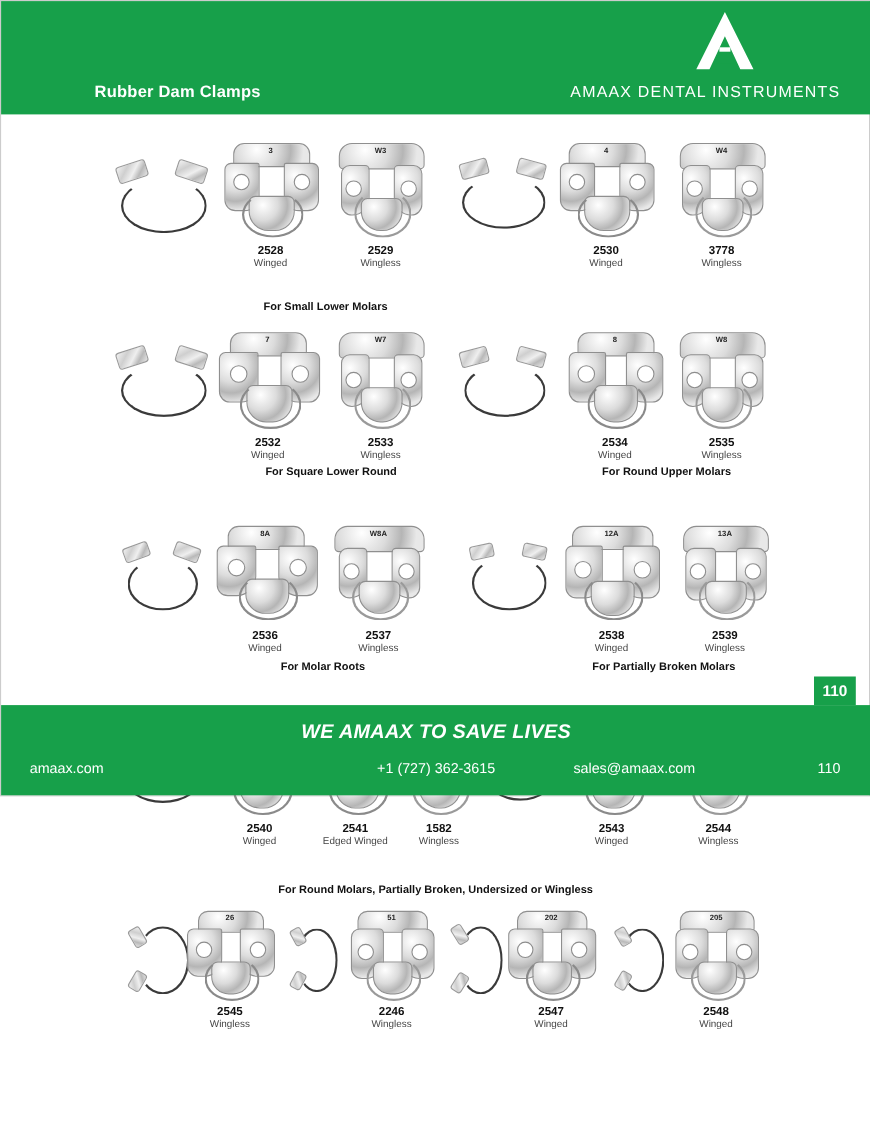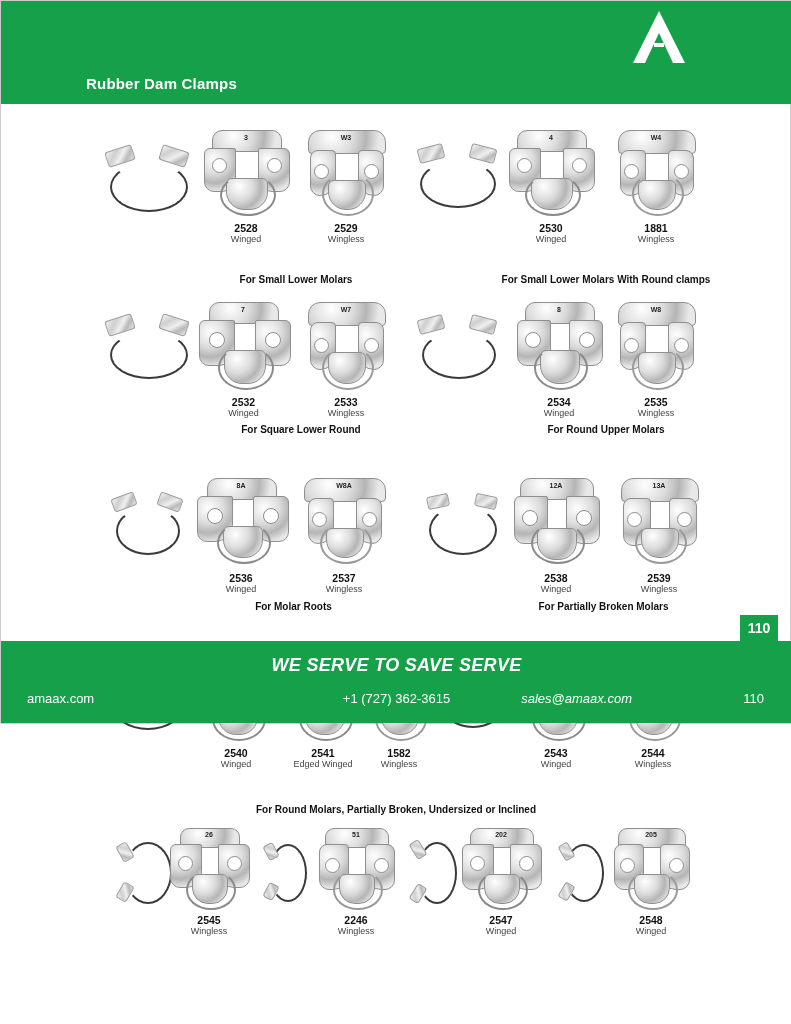--- a/index.html
+++ b/index.html
@@ -100,21 +100,20 @@
     top: 0;
     font-size: 13px;
     color: #ffffff;
   }
   .footer-email {
     position: absolute;
     right: 160px;
     top: 0;
     font-size: 13px;
     color: #ffffff;
-    font-style: italic;
   }
   .footer-page {
     position: absolute;
     right: 28px;
     top: 0;
     font-size: 13px;
     color: #ffffff;
   }
   .page-tab {
     position: absolute;
@@ -206,20 +205,21 @@
 
 <div class="page">
 
   <div class="header">
     <svg class="logo" viewBox="0 0 62 58">
       <path d="M31 2 L57 54 L45 54 L31 24 L17 54 L5 54 Z" fill="#ffffff"></path>
       <path d="M31 30 L40 49 L22 49 Z" fill="#17a04a"></path>
       <rect x="26" y="34" width="10" height="4" fill="#ffffff"></rect>
     </svg>
     <div class="header-title">Rubber Dam Clamps</div>
+    <div class="brand-name">AMAAX DENTAL INSTRUMENTS</div>
   </div>
 
   <div class="content">
 
     <div class="item" style="left:95px; top:30px; width:100px;">
       <div class="clamp-img" style="width:100px;height:86px;">
         <div class="bow" style="left:14px;top:28px;width:74px;height:46px;border-width:2.2px;border-color:#3a3a3a;border-top-color:transparent;"></div>
         <div class="jaw" style="left:10px;top:14px;width:26px;height:14px;transform:rotate(-18deg);border-radius:3px;"></div>
         <div class="jaw" style="left:64px;top:14px;width:26px;height:14px;transform:rotate(18deg);border-radius:3px;"></div>
       </div>
@@ -282,26 +282,25 @@
       <div class="clamp-img" style="width:100px;height:98px;">
         <div class="body-metal" style="left:12px;top:8px;width:76px;height:22px;border-radius:12px 12px 4px 4px;"></div>
         <div class="tag" style="left:34px;top:12px;width:32px;">W4</div>
         <div class="body-metal" style="left:14px;top:28px;width:24px;height:44px;border-radius:8px 4px 16px 10px;"></div>
         <div class="body-metal" style="left:62px;top:28px;width:24px;height:44px;border-radius:4px 8px 10px 16px;"></div>
         <div class="hole" style="left:18px;top:42px;width:13px;height:13px;"></div>
         <div class="hole" style="left:68px;top:42px;width:13px;height:13px;"></div>
         <div class="body-metal" style="left:32px;top:58px;width:36px;height:28px;border-radius:6px 6px 18px 18px;"></div>
         <div class="bow" style="left:26px;top:50px;width:48px;height:40px;border-color:#9a9a9a;border-top-color:transparent;"></div>
       </div>
-      <div class="item-code">1881</div>
+      <div class="item-code">3778</div>
       <div class="item-type">Wingless</div>
     </div>
 
     <div class="group-caption" style="left:185px; top:170px; width:220px;">For Small Lower Molars</div>
-    <div class="group-caption" style="left:450px; top:170px; width:310px;">For Small Lower Molars With Round clamps</div>
 
     <div class="item" style="left:95px; top:205px; width:100px;">
       <div class="clamp-img" style="width:100px;height:80px;">
         <div class="bow" style="left:14px;top:22px;width:74px;height:44px;border-color:#3a3a3a;border-top-color:transparent;"></div>
         <div class="jaw" style="left:10px;top:8px;width:26px;height:14px;transform:rotate(-18deg);border-radius:3px;"></div>
         <div class="jaw" style="left:64px;top:8px;width:26px;height:14px;transform:rotate(18deg);border-radius:3px;"></div>
       </div>
     </div>
 
     <div class="item" style="left:190px; top:190px; width:105px;">
@@ -538,21 +537,21 @@
         <div class="body-metal" style="left:62px;top:26px;width:24px;height:46px;border-radius:4px 8px 10px 16px;"></div>
         <div class="hole" style="left:18px;top:40px;width:13px;height:13px;"></div>
         <div class="hole" style="left:68px;top:40px;width:13px;height:13px;"></div>
         <div class="body-metal" style="left:32px;top:56px;width:36px;height:30px;border-radius:6px 6px 18px 18px;"></div>
         <div class="bow" style="left:26px;top:50px;width:48px;height:40px;border-color:#9a9a9a;border-top-color:transparent;"></div>
       </div>
       <div class="item-code">2544</div>
       <div class="item-type">Wingless</div>
     </div>
 
-    <div class="group-caption" style="left:185px; top:700px; width:420px;">For Round Molars, Partially Broken, Undersized or Inclined</div>
+    <div class="group-caption" style="left:185px; top:700px; width:420px;">For Round Molars, Partially Broken, Undersized or Wingless</div>
 
     <div class="item" style="left:105px; top:730px; width:80px;">
       <div class="clamp-img" style="width:80px;height:76px;">
         <div class="bow" style="left:18px;top:8px;width:44px;height:58px;border-color:#3a3a3a;border-left-color:transparent;"></div>
         <div class="jaw" style="left:10px;top:12px;width:16px;height:10px;transform:rotate(60deg);border-radius:3px;"></div>
         <div class="jaw" style="left:10px;top:52px;width:16px;height:10px;transform:rotate(-60deg);border-radius:3px;"></div>
       </div>
     </div>
 
     <div class="item" style="left:163px; top:718px; width:90px;">
@@ -637,21 +636,21 @@
       </div>
       <div class="item-code">2548</div>
       <div class="item-type">Winged</div>
     </div>
 
   </div>
 
   <div class="page-tab">110</div>
 
   <div class="footer-green">
-    <div class="footer-tagline">WE SERVE TO SAVE SERVE</div>
+    <div class="footer-tagline">WE AMAAX TO SAVE LIVES</div>
     <div class="footer-row">
       <div class="footer-web">amaax.com</div>
       <div class="footer-phone">+1 (727) 362-3615</div>
       <div class="footer-email">sales@amaax.com</div>
       <div class="footer-page">110</div>
     </div>
   </div>
 
 </div>
 

